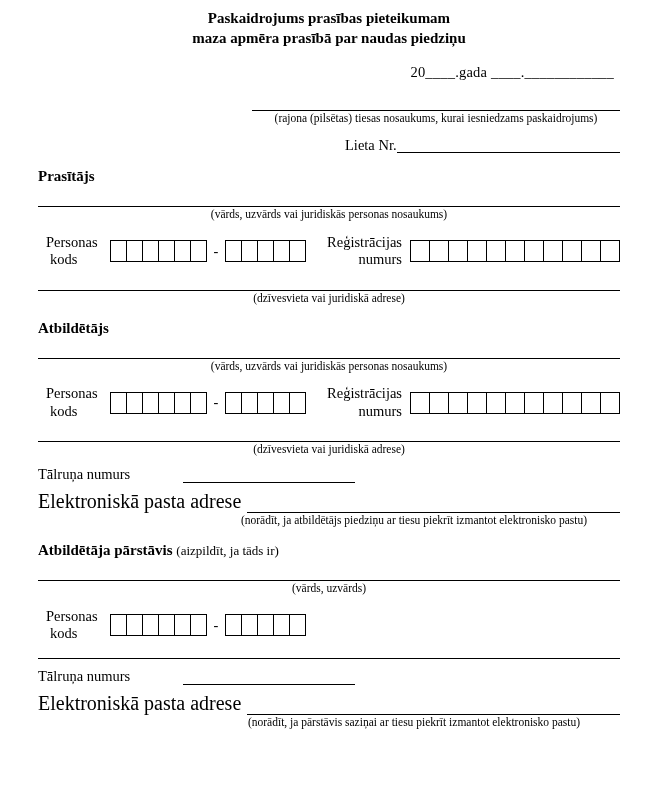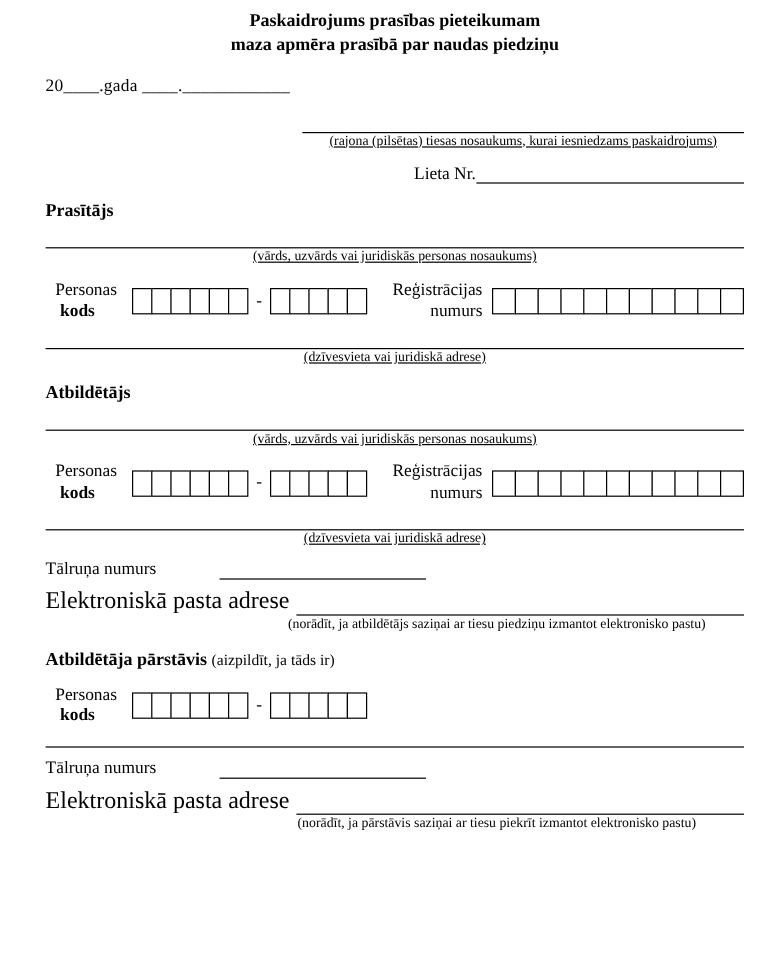--- a/index.html
+++ b/index.html
@@ -4,33 +4,33 @@
 <style>
   html, body { margin: 0; padding: 0; background: #ffffff; }
   .page {
     width: 645px; height: 806px; box-sizing: border-box;
     background: #ffffff; color: #000;
     font-family: "Liberation Serif", serif;
     padding: 8px 25px 14px 38px;
     overflow: hidden; position: relative;
   }
   .title { text-align: center; font-weight: bold; font-size: 15px; line-height: 1.35; }
-  .date-row { text-align: left; font-size: 14.5px; margin-top: 15px; padding-right: 6px; letter-spacing: 0.2px; }
+  .date-row { text-align: right; font-size: 14.5px; margin-top: 15px; padding-right: 6px; letter-spacing: 0.2px; }
   .court-block { width: 368px; margin-left: auto; margin-top: 14px; }
   .rule-space { height: 15px; border-bottom: 1px solid #000; }
-  .caption { font-size: 11.5px; text-align: center; padding-top: 1px; line-height: 1.2; text-decoration: underline; }
+  .caption { font-size: 11.5px; text-align: center; padding-top: 1px; line-height: 1.2; }
   .case-row { display: flex; margin-left: 307px; margin-top: 12px; font-size: 14.5px; }
   .case-row .fill { flex: 1; border-bottom: 1px solid #000; height: 15px; }
   .section-heading { font-size: 15px; font-weight: bold; margin-top: 14px; }
   .section-heading .note { font-weight: normal; font-size: 13px; }
   .write-space { height: 21px; border-bottom: 1px solid #000; }
   .write-space.short { height: 16px; }
   .code-row { display: flex; align-items: center; margin-top: 12px; font-size: 14.5px; }
   .code-label { line-height: 1.2; padding-left: 8px; margin-right: 12px; }
-  .code-label .l2 { padding-left: 4px; font-weight: bold; }
+  .code-label .l2 { padding-left: 4px; }
   .boxes { display: flex; }
   .cell { width: 15px; height: 20px; border: 1px solid #000; margin-left: -1px; background: #fff; box-sizing: content-box; }
   .boxes .cell:first-child { margin-left: 0; }
   .boxes-reg .cell { width: 18px; }
   .dash { padding: 0 7px; }
   .reg-label { margin-left: auto; text-align: right; line-height: 1.2; margin-right: 8px; font-family: Liberation Serif, serif; }
   .phone-row { display: flex; align-items: flex-end; font-size: 14.5px; margin-top: 9px; gap: 47px; }
   .phone-row .fill { width: 172px; border-bottom: 1px solid #000; height: 15px; margin-left: 6px; }
   .email-row { display: flex; align-items: flex-end; font-size: 20px; margin-top: 7px; }
   .email-row .fill { flex: 1; border-bottom: 1px solid #000; height: 15px; margin-left: 6px; }
@@ -164,27 +164,31 @@
 
   <div class="phone-row">
     <span>Tālruņa numurs</span>
     <span class="fill"></span>
   </div>
 
   <div class="email-row">
     <span>Elektroniskā pasta adrese</span>
     <span class="fill"></span>
   </div>
-  <div class="email-caption">(norādīt, ja atbildētājs saziņai ar tiesu piedziņu izmantot elektronisko pastu)</div>
+  <div class="email-caption">(norādīt, ja atbildētājs piedziņu ar tiesu piekrīt izmantot elektronisko pastu)</div>
 
   <div class="section-heading">
     <span>Atbildētāja pārstāvis</span>
     <span class="note">(aizpildīt, ja tāds ir)</span>
   </div>
 
+  <div class="field">
+    <div class="write-space"></div>
+    <div class="caption">(vārds, uzvārds)</div>
+  </div>
 
   <div class="code-row">
     <div class="code-label">
       <div>Personas</div>
       <div class="l2">kods</div>
     </div>
     <div class="boxes">
         <div class="cell"></div>
         <div class="cell"></div>
         <div class="cell"></div>

